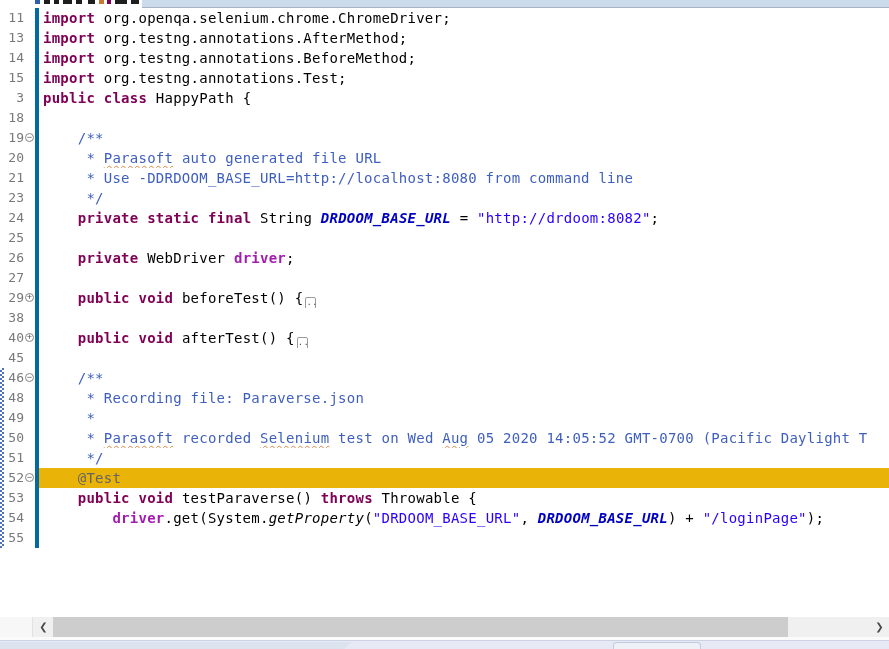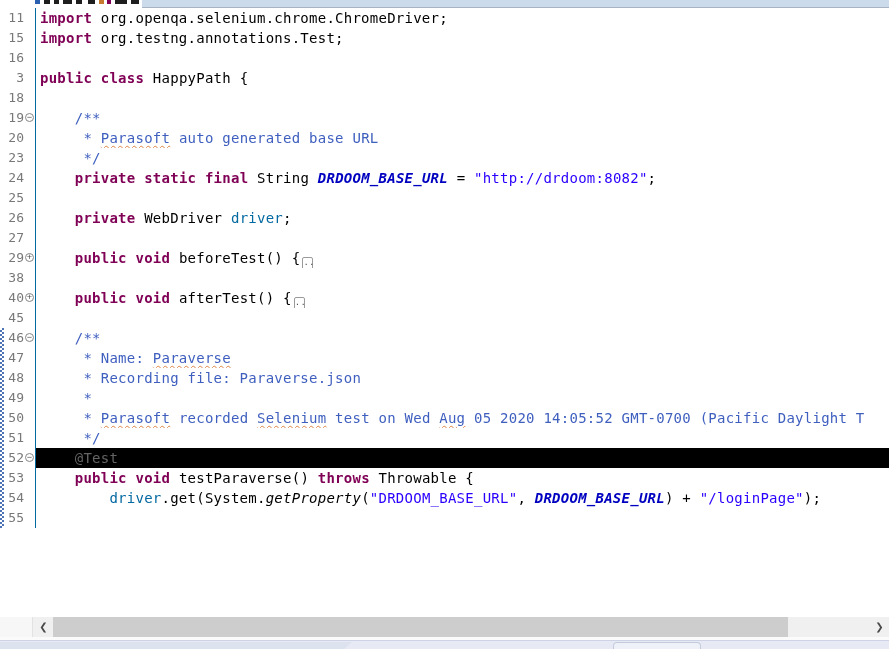--- a/index.html
+++ b/index.html
@@ -13,27 +13,27 @@
   
   .editor{position:absolute;left:0;top:8px;width:889px;height:609px;overflow:hidden;background:#fff;}
   .row{display:flex;height:20px;line-height:20px;white-space:pre;}
   .ruler{width:4px;flex:0 0 4px;}
   .ruler.hatch{background:conic-gradient(#4f74b5 25%,#ffffff 0 50%,#4f74b5 0 75%,#ffffff 0) 0 0/4px 4px;}
   .lnum{flex:0 0 20px;width:20px;text-align:right;color:#787878;font-size:13px;letter-spacing:0;}
   .lfold{flex:0 0 11px;width:11px;position:relative;}
   .fcirc{position:absolute;left:1px;top:5px;width:9px;height:9px;border:1px solid #868686;border-radius:50%;
          box-sizing:border-box;font-size:9px;line-height:7px;text-align:center;color:#4d4d4d;background:#fff;
          font-family:"Liberation Sans",sans-serif;}
-  .code{flex:1 1 auto;border-left:1px solid #0369a1;padding-left:4px;color:#000;overflow:hidden;}
-  .row.hl .code{background:#000000;}
+  .code{flex:1 1 auto;border-left:4px solid #0369a1;padding-left:4px;color:#000;overflow:hidden;}
+  .row.hl .code{background:#eab308;}
   .kw{color:#7f0055;font-weight:bold;}
   .pl{color:#000000;}
   .doc{color:#3f5fbf;}
   .str{color:#2a00ff;}
-  .fld{color:#0369a1;}
+  .fld{color:#a21caf;font-weight:bold;}
   .sfld{color:#0000c0;font-weight:bold;font-style:italic;}
   .ann{color:#646464;}
   .smeth{font-style:italic;text-align:right;}
   .sq{text-decoration:underline;text-decoration-style:wavy;text-decoration-color:#dd8545;text-decoration-thickness:1px;text-underline-offset:2px;}
   .boxfold{display:inline-block;width:11px;height:13px;box-sizing:border-box;border:1px solid #9a9a9a;border-radius:2px;
            margin-left:2px;vertical-align:-2px;font-size:9px;line-height:9px;text-align:center;color:#555;background:#fff;}
   
   .hscroll{position:absolute;left:0;top:617px;width:889px;height:20px;background:#f0f0f0;}
   .hs-corner{position:absolute;left:0;top:0;width:33px;height:20px;background:#f7f7f7;border-right:1px solid #e2e2e2;box-sizing:border-box;}
   .hs-btn{position:absolute;top:0;width:19px;height:20px;background:#f0f0f0;color:#4a4a4a;font-size:10px;line-height:20px;text-align:center;font-family:"Liberation Sans",sans-serif;}
@@ -63,37 +63,38 @@
       <i style="left:74px;width:4px;background:#7f0055"></i>
       <i style="left:82px;width:12px;"></i>
       <i style="left:98px;width:8px;"></i>
     </div>
     <div class="toolstrip"></div>
   </div>
 
   <div class="editor">
     <div id="code-area">
         <div class="row"><span class="ruler"></span><span class="lnum">11</span><span class="lfold"></span><span class="code"><span class="kw">import</span><span class="pl"> org.openqa.selenium.chrome.ChromeDriver;</span></span></div>
+        <div class="row"><span class="ruler"></span><span class="lnum">13</span><span class="lfold"></span><span class="code"><span class="kw">import</span><span class="pl"> org.testng.annotations.AfterMethod;</span></span></div>
+        <div class="row"><span class="ruler"></span><span class="lnum">14</span><span class="lfold"></span><span class="code"><span class="kw">import</span><span class="pl"> org.testng.annotations.BeforeMethod;</span></span></div>
         <div class="row"><span class="ruler"></span><span class="lnum">15</span><span class="lfold"></span><span class="code"><span class="kw">import</span><span class="pl"> org.testng.annotations.Test;</span></span></div>
-        <div class="row"><span class="ruler"></span><span class="lnum">16</span><span class="lfold"></span><span class="code"></span></div>
         <div class="row"><span class="ruler"></span><span class="lnum">3</span><span class="lfold"></span><span class="code"><span class="kw">public</span><span class="pl"> </span><span class="kw">class</span><span class="pl"> HappyPath {</span></span></div>
         <div class="row"><span class="ruler"></span><span class="lnum">18</span><span class="lfold"></span><span class="code"></span></div>
         <div class="row"><span class="ruler"></span><span class="lnum">19</span><span class="lfold"><span class="fcirc">−</span></span><span class="code"><span class="doc">    /**</span></span></div>
-        <div class="row"><span class="ruler"></span><span class="lnum">20</span><span class="lfold"></span><span class="code"><span class="doc">     * </span><span class="doc sq">Parasoft</span><span class="doc"> auto generated base URL</span></span></div>
+        <div class="row"><span class="ruler"></span><span class="lnum">20</span><span class="lfold"></span><span class="code"><span class="doc">     * </span><span class="doc sq">Parasoft</span><span class="doc"> auto generated file URL</span></span></div>
+        <div class="row"><span class="ruler"></span><span class="lnum">21</span><span class="lfold"></span><span class="code"><span class="doc">     * Use -DDRDOOM_BASE_URL=http://localhost:8080 from command line</span></span></div>
         <div class="row"><span class="ruler"></span><span class="lnum">23</span><span class="lfold"></span><span class="code"><span class="doc">     */</span></span></div>
         <div class="row"><span class="ruler"></span><span class="lnum">24</span><span class="lfold"></span><span class="code"><span class="pl">    </span><span class="kw">private</span><span class="pl"> </span><span class="kw">static</span><span class="pl"> </span><span class="kw">final</span><span class="pl"> String </span><span class="sfld">DRDOOM_BASE_URL</span><span class="pl"> = </span><span class="str">"http://drdoom:8082"</span><span class="pl">;</span></span></div>
         <div class="row"><span class="ruler"></span><span class="lnum">25</span><span class="lfold"></span><span class="code"></span></div>
         <div class="row"><span class="ruler"></span><span class="lnum">26</span><span class="lfold"></span><span class="code"><span class="pl">    </span><span class="kw">private</span><span class="pl"> WebDriver </span><span class="fld">driver</span><span class="pl">;</span></span></div>
         <div class="row"><span class="ruler"></span><span class="lnum">27</span><span class="lfold"></span><span class="code"></span></div>
         <div class="row"><span class="ruler"></span><span class="lnum">29</span><span class="lfold"><span class="fcirc">+</span></span><span class="code"><span class="pl">    </span><span class="kw">public</span><span class="pl"> </span><span class="kw">void</span><span class="pl"> beforeTest() {</span><span class="boxfold">..</span></span></div>
         <div class="row"><span class="ruler"></span><span class="lnum">38</span><span class="lfold"></span><span class="code"></span></div>
         <div class="row"><span class="ruler"></span><span class="lnum">40</span><span class="lfold"><span class="fcirc">+</span></span><span class="code"><span class="pl">    </span><span class="kw">public</span><span class="pl"> </span><span class="kw">void</span><span class="pl"> afterTest() {</span><span class="boxfold">..</span></span></div>
         <div class="row"><span class="ruler"></span><span class="lnum">45</span><span class="lfold"></span><span class="code"></span></div>
         <div class="row"><span class="ruler hatch"></span><span class="lnum">46</span><span class="lfold"><span class="fcirc">−</span></span><span class="code"><span class="doc">    /**</span></span></div>
-        <div class="row"><span class="ruler hatch"></span><span class="lnum">47</span><span class="lfold"></span><span class="code"><span class="doc">     * Name: </span><span class="doc sq">Paraverse</span></span></div>
         <div class="row"><span class="ruler hatch"></span><span class="lnum">48</span><span class="lfold"></span><span class="code"><span class="doc">     * Recording file: Paraverse.json</span></span></div>
         <div class="row"><span class="ruler hatch"></span><span class="lnum">49</span><span class="lfold"></span><span class="code"><span class="doc">     *</span></span></div>
         <div class="row"><span class="ruler hatch"></span><span class="lnum">50</span><span class="lfold"></span><span class="code"><span class="doc">     * </span><span class="doc sq">Parasoft</span><span class="doc"> recorded </span><span class="doc sq">Selenium</span><span class="doc"> test on Wed </span><span class="doc sq">Aug</span><span class="doc"> 05 2020 14:05:52 GMT-0700 (Pacific Daylight T</span></span></div>
         <div class="row"><span class="ruler hatch"></span><span class="lnum">51</span><span class="lfold"></span><span class="code"><span class="doc">     */</span></span></div>
         <div class="row hl"><span class="ruler hatch"></span><span class="lnum">52</span><span class="lfold"><span class="fcirc">−</span></span><span class="code"><span class="pl">    </span><span class="ann">@Test</span></span></div>
         <div class="row"><span class="ruler hatch"></span><span class="lnum">53</span><span class="lfold"></span><span class="code"><span class="pl">    </span><span class="kw">public</span><span class="pl"> </span><span class="kw">void</span><span class="pl"> testParaverse() </span><span class="kw">throws</span><span class="pl"> Throwable {</span></span></div>
         <div class="row"><span class="ruler hatch"></span><span class="lnum">54</span><span class="lfold"></span><span class="code"><span class="pl">        </span><span class="fld">driver</span><span class="pl">.get(System.</span><span class="smeth">getProperty</span><span class="pl">(</span><span class="str">"DRDOOM_BASE_URL"</span><span class="pl">, </span><span class="sfld">DRDOOM_BASE_URL</span><span class="pl">) + </span><span class="str">"/loginPage"</span><span class="pl">);</span></span></div>
         <div class="row"><span class="ruler hatch"></span><span class="lnum">55</span><span class="lfold"></span><span class="code"></span></div>
       </div>
   </div>

